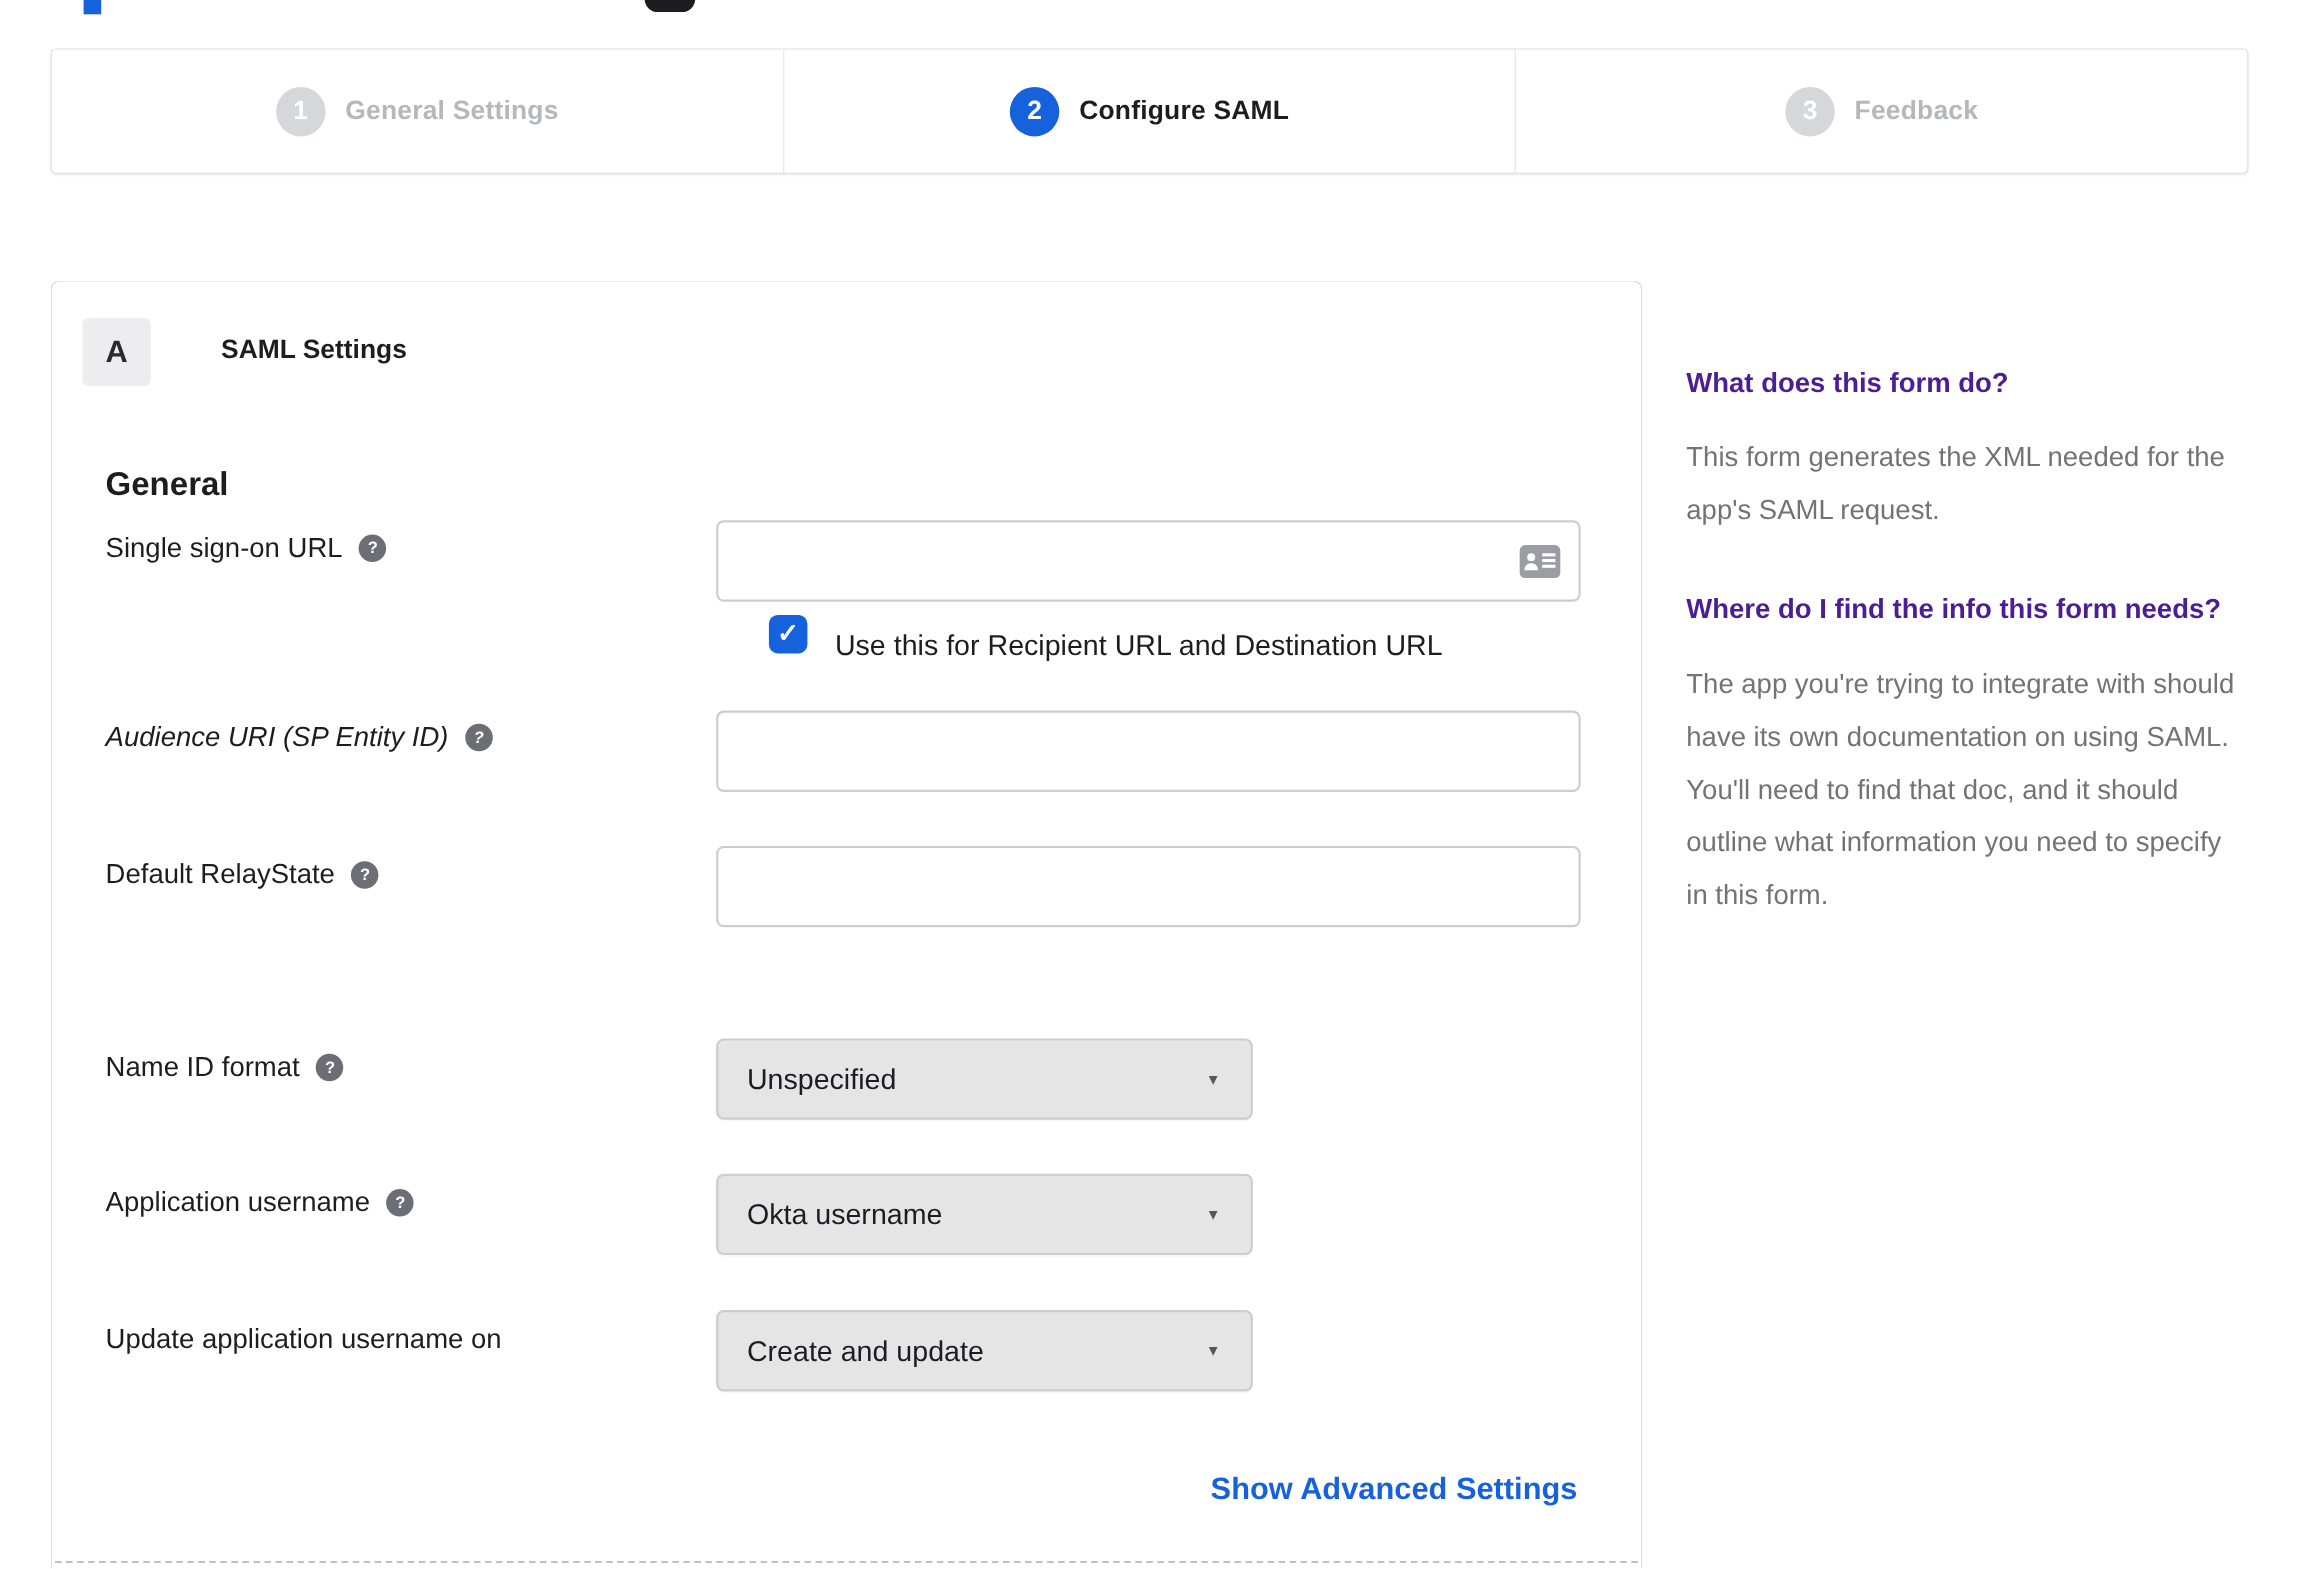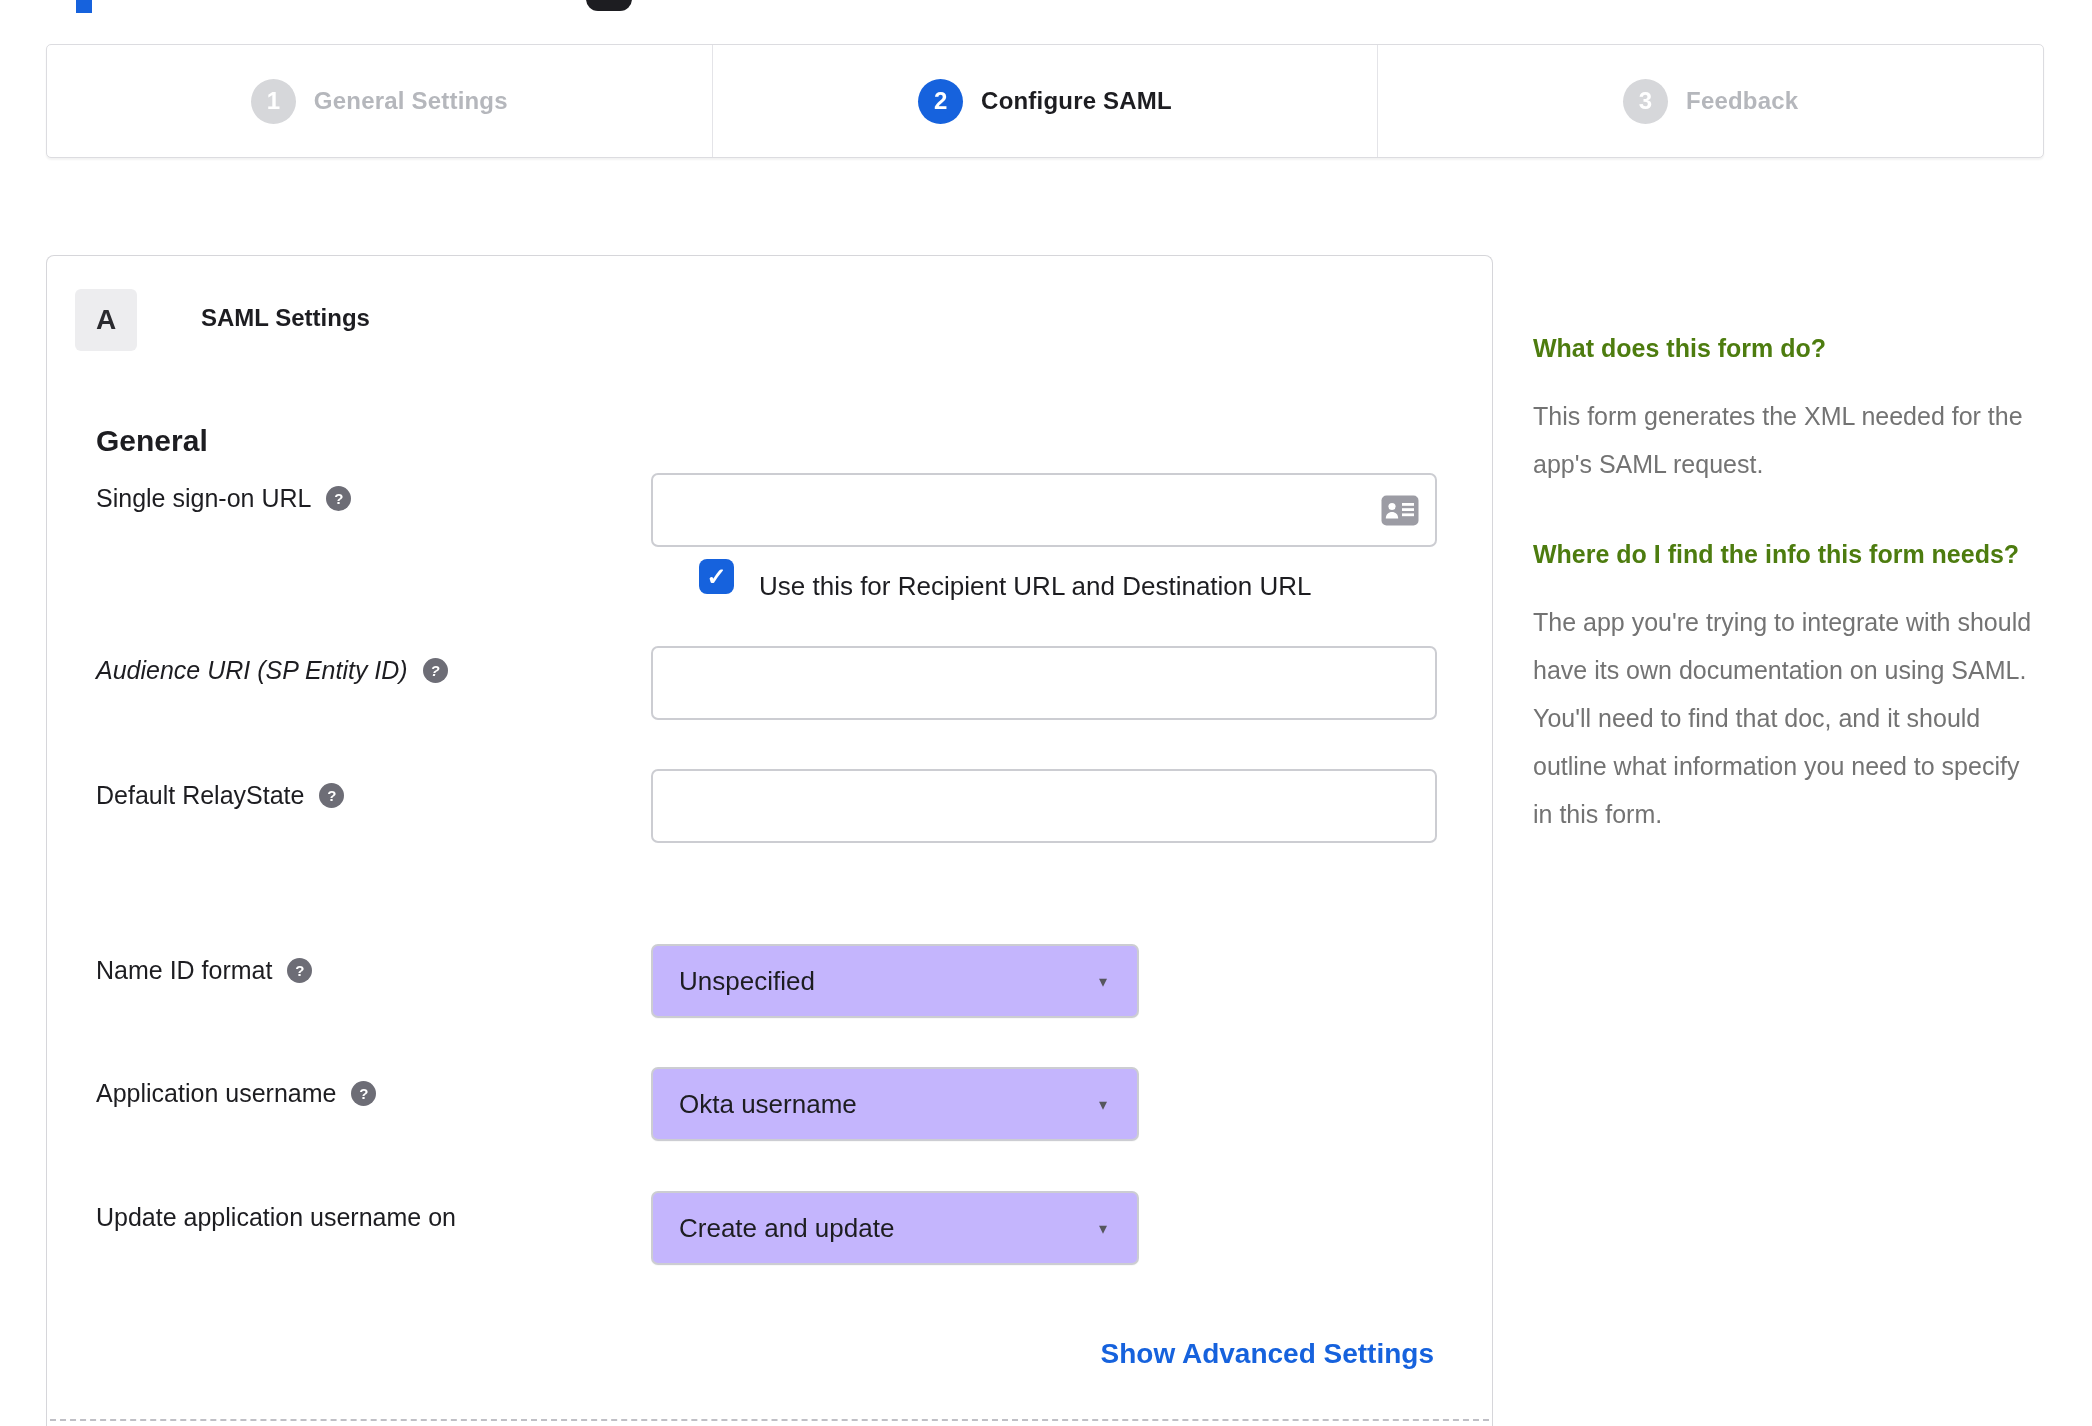--- a/index.html
+++ b/index.html
@@ -43,34 +43,34 @@
     color:#1d1d21; outline:none; }
   .card-icon { position:absolute; left:1334px; width:38px; height:31px; }
 
   .checkbox { position:absolute; left:652px; width:35px; height:35px; background:#1662dd;
     border-radius:8px; color:#fff; font-size:24px; font-weight:bold;
     display:flex; align-items:center; justify-content:center; cursor:pointer; }
   .cb-label { position:absolute; left:712px; font-size:26px; color:#1d1d21; }
 
   .hint { position:absolute; left:604px; font-size:26px; color:#8d8d95; }
 
-  .select { position:absolute; left:604px; width:488px; height:74px; background:#c4b5fd;
+  .select { position:absolute; left:604px; width:488px; height:74px; background:#e5e5e5;
     border:2px solid #cccdd2; border-radius:7px; display:flex; align-items:center;
     padding:0 24px 0 26px; font-size:26px; color:#1d1d21; cursor:pointer;
     box-shadow:0 1px 1px rgba(0,0,0,0.03); }
   .select .arrow { margin-left:auto; font-size:16px; color:#56565e; padding-right:6px; }
 
   .adv-link { position:absolute; right:58px; top:1082px; font-size:28px; font-weight:bold;
     color:#1662dd; cursor:pointer; text-decoration:none; }
 
   .dashed-sep { position:absolute; left:3px; right:3px; top:1163px; border-top:2px dashed #bfbfc5; }
 
   
   .sidebar { position:absolute; left:1533px; top:326px; width:510px; }
-  .sidebar h3 { font-size:25px; font-weight:bold; line-height:44px; color:#4d7c0f; }
+  .sidebar h3 { font-size:25px; font-weight:bold; line-height:44px; color:#4c1d95; }
   .sidebar p { font-size:25px; line-height:48px; color:#737373; margin-top:22px; }
   .sidebar .sb-section + .sb-section { margin-top:44px; }
 </style>
 </head>
 <body>
 
 <div class="screen">
 
   <div class="frag-blue"></div>
   <div class="frag-black"></div>

